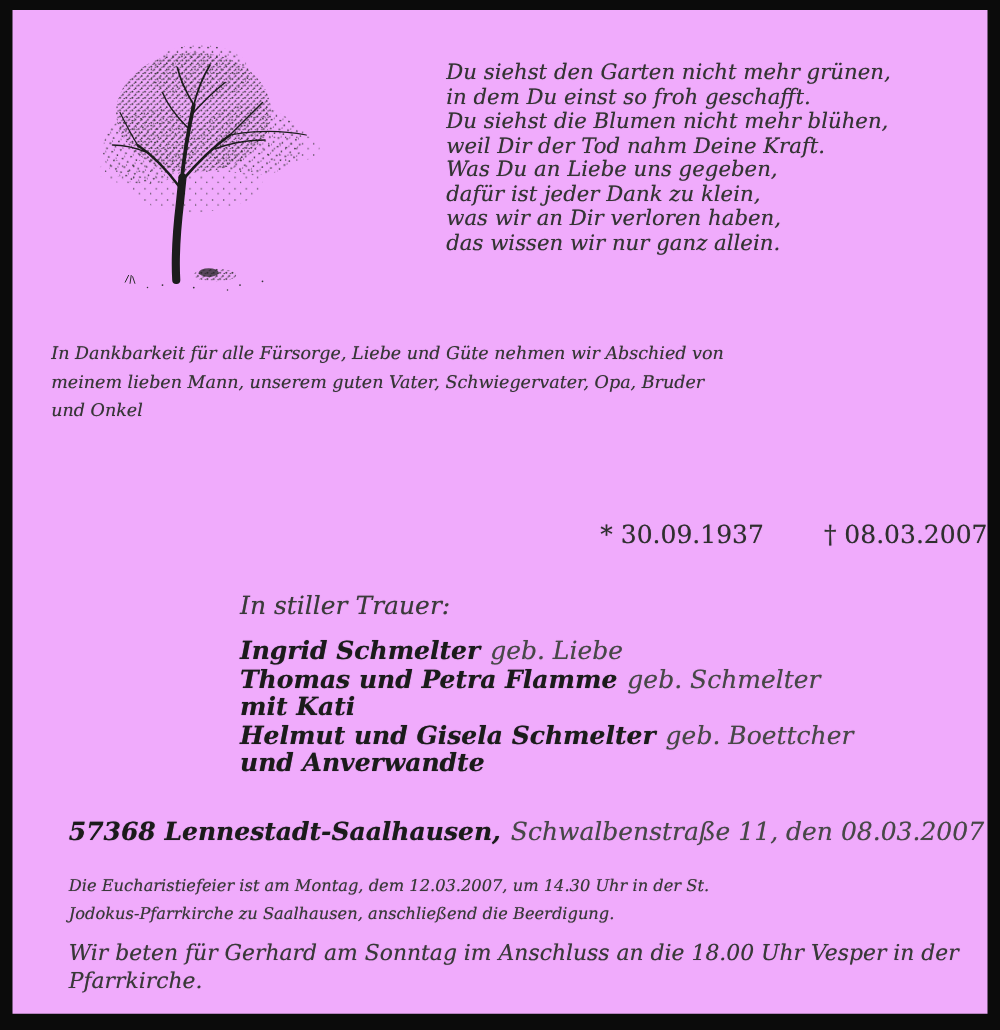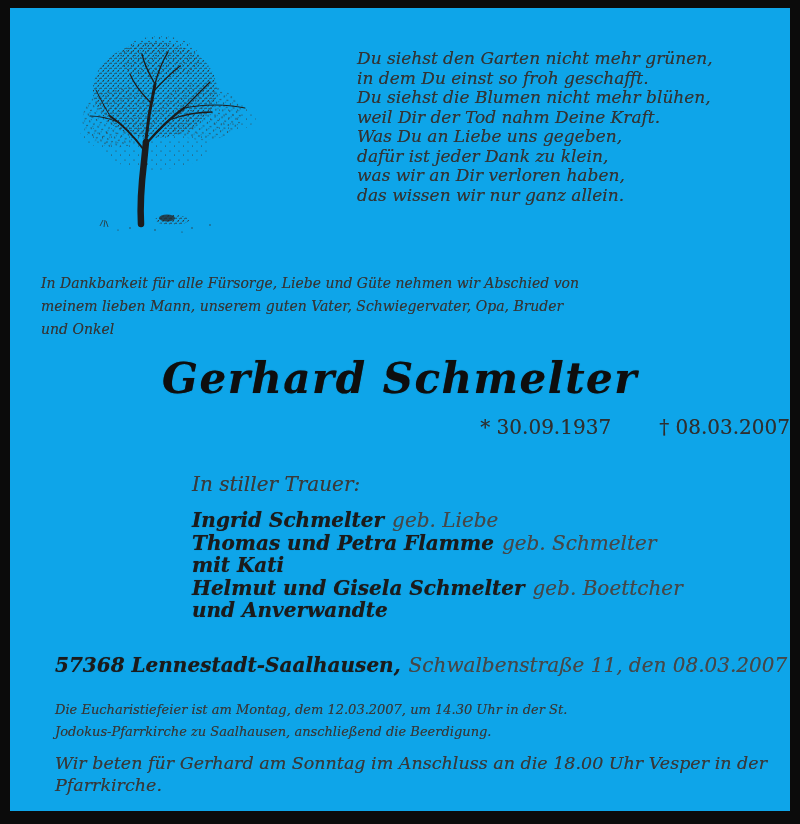--- a/index.html
+++ b/index.html
@@ -9,21 +9,21 @@
     overflow: hidden;
   }
   .frame {
     position: relative;
     width: 800px; height: 824px;
     background: #0b0b0b;
   }
   .paper {
     position: absolute;
     left: 10px; top: 8px; right: 10px; bottom: 13px;
-    background: #0ea5e9;
+    background: #f0abfc;
   }
   .txt {
     position: absolute;
     font-style: italic;
     color: #333;
     white-space: pre-line;
     text-shadow: 0 0 0.6px rgba(50,50,50,0.55);
   }
   .poem {
     left: 347px; top: 41px;
@@ -161,21 +161,20 @@
 weil Dir der Tod nahm Deine Kraft.
 Was Du an Liebe uns gegeben,
 dafür ist jeder Dank zu klein,
 was wir an Dir verloren haben,
 das wissen wir nur ganz allein.</div>
 
     <div class="txt intro">In Dankbarkeit für alle Fürsorge, Liebe und Güte nehmen wir Abschied von
 meinem lieben Mann, unserem guten Vater, Schwiegervater, Opa, Bruder
 und Onkel</div>
 
-    <div class="txt headline">Gerhard Schmelter</div>
 
     <div class="dates">
       <span>* 30.09.1937</span>
       <span>† 08.03.2007</span>
     </div>
 
     <div class="txt trauer-label">In stiller Trauer:</div>
 
     <div class="mourners">
       <div class="mourner-row">

